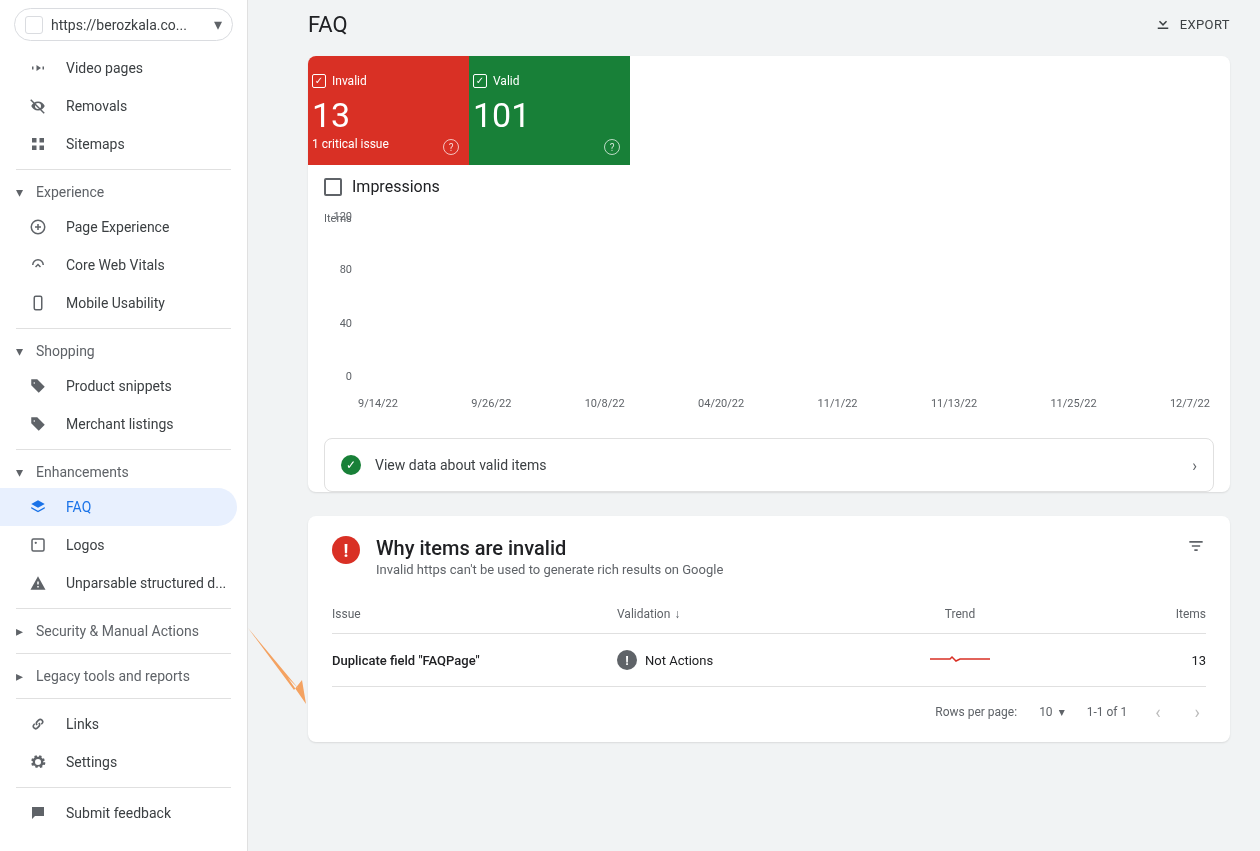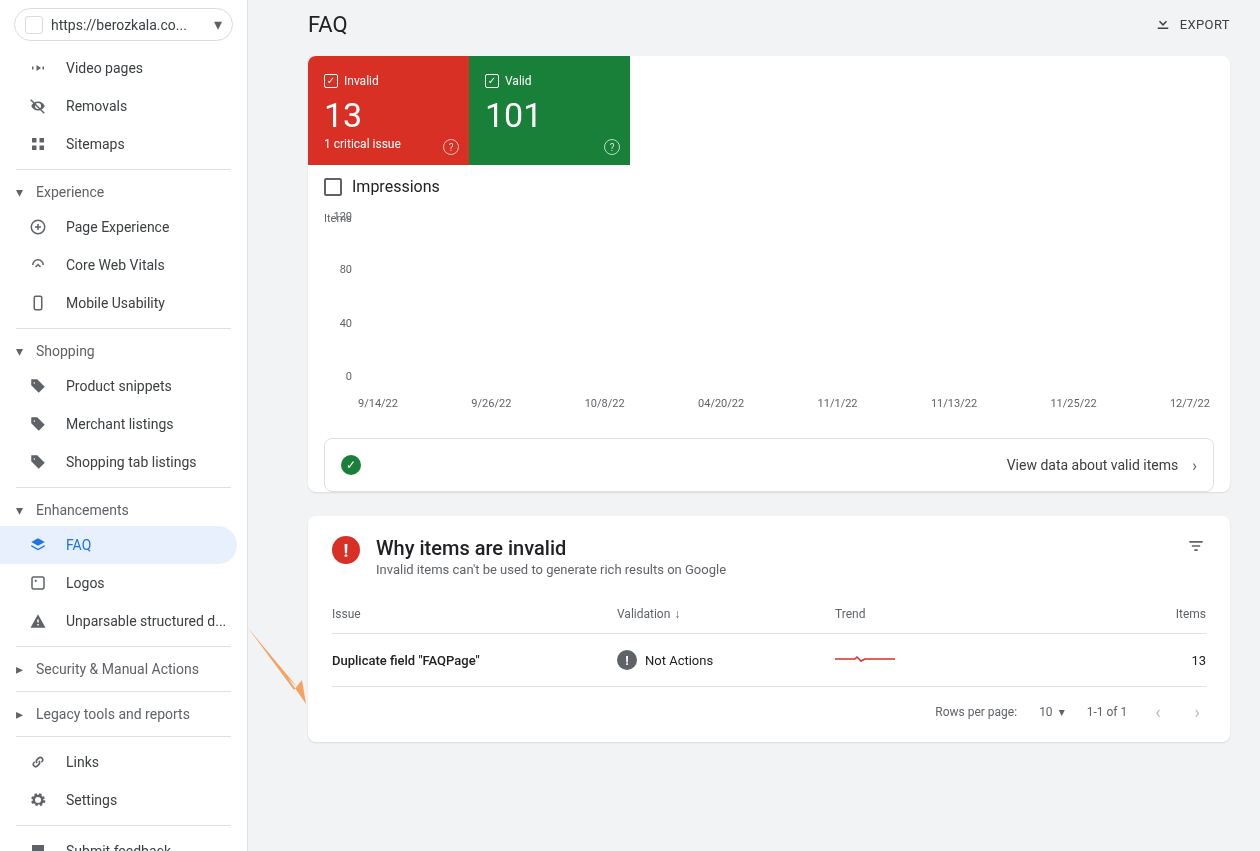--- a/index.html
+++ b/index.html
@@ -25,21 +25,21 @@
 .header { position: fixed; left: 248px; right: 0; top: 0; height: 48px; display: flex; align-items: center; justify-content: space-between; padding: 0 30px 0 60px; background: #f1f3f4; }
 .header h1 { font-size: 22px; font-weight: 400; color: #202124; }
 .export-btn { display: flex; align-items: center; gap: 8px; color: #3c4043; font-size: 13px; letter-spacing: .4px; cursor: pointer; }
 
 
 .main { position: absolute; left: 248px; right: 0; top: 48px; bottom: 0; padding: 8px 30px 20px 60px; overflow-y: auto; }
 
 .card { background: #fff; border-radius: 8px; box-shadow: 0 1px 2px rgba(0,0,0,.1); margin-bottom: 24px; }
 
 .status-boxes { display: flex; }
-.status-box { flex: 0 0 161px; padding: 14px 16px; color: #fff; position: relative; }
+.status-box { flex: 0 0 161px; padding: 14px 4px; color: #fff; position: relative; }
 .status-box.invalid { background: #d93025; border-radius: 8px 0 0 0; }
 .status-box.valid { background: #188038; }
 .status-box .chk { display: inline-flex; width: 14px; height: 14px; border: 1.5px solid #fff; border-radius: 2px; align-items: center; justify-content: center; font-size: 10px; margin-right: 6px; vertical-align: middle; }
 .status-box .label { font-size: 12px; }
 .status-box .count { font-size: 34px; font-weight: 400; margin: 6px 0 2px; }
 .status-box .sub { font-size: 12px; }
 .status-box .help { position: absolute; right: 10px; bottom: 10px; width: 16px; height: 16px; border: 1.5px solid rgba(255,255,255,.7); border-radius: 50%; display: flex; align-items: center; justify-content: center; font-size: 10px; color: rgba(255,255,255,.8); }
 
 .impressions-row { display: flex; align-items: center; gap: 10px; padding: 12px 16px; }
 .impressions-row .cb { width: 18px; height: 18px; border: 2px solid #5f6368; border-radius: 2px; }
@@ -51,37 +51,37 @@
 .y-ticks { position: absolute; left: -34px; top: 0; bottom: 0; width: 30px; }
 .y-tick { position: absolute; right: 2px; font-size: 11px; color: #5f6368; transform: translateY(-50%); }
 .bars { position: absolute; left: 0; right: 0; bottom: 0; top: 0; display: flex; align-items: flex-end; gap: 1px; }
 .bar { flex: 1; display: flex; flex-direction: column; justify-content: flex-end; }
 .bar .green { background: #188038; width: 100%; }
 .bar .red { background: #d93025; width: 100%; }
 .x-axis { display: flex; margin-left: 34px; margin-top: 8px; font-size: 11px; color: #5f6368; justify-content: space-between; padding-right: 4px; }
 
 .view-valid { margin: 16px; padding: 16px; border: 1px solid #e0e0e0; border-radius: 8px; display: flex; align-items: center; gap: 14px; cursor: pointer; }
 .view-valid .badge { width: 20px; height: 20px; background: #188038; border-radius: 50%; display: flex; align-items: center; justify-content: center; color: #fff; font-size: 12px; }
-.view-valid .txt { flex: 1; font-size: 14px; color: #3c4043; text-align: right; }
+.view-valid .txt { flex: 1; font-size: 14px; color: #3c4043; }
 .view-valid .chev { color: #5f6368; }
 
 
 .issues-card { padding: 20px 24px; }
 .issues-header { display: flex; align-items: flex-start; gap: 16px; }
 .issues-header .ico { width: 28px; height: 28px; background: #d93025; border-radius: 50%; display: flex; align-items: center; justify-content: center; color: #fff; font-weight: bold; font-size: 18px; }
 .issues-headings { flex: 1; }
 .issues-headings h2 { font-size: 20px; font-weight: 500; color: #202124; margin-bottom: 2px; }
 .issues-headings p { font-size: 13px; color: #5f6368; }
 .filter-ico { color: #5f6368; cursor: pointer; }
 
 .tbl { margin-top: 30px; }
 .tbl-head { display: flex; font-size: 12px; color: #5f6368; padding: 0 0 12px; border-bottom: 1px solid #e0e0e0; }
 .col-issue { flex: 0 0 285px; }
 .col-validation { flex: 0 0 218px; display: flex; align-items: center; gap: 4px; }
-.col-trend { flex: 0 0 250px; }
+.col-trend { flex: 0 0 250px; text-align: center; }
 .col-items { flex: 1; text-align: right; }
 .tbl-row { display: flex; align-items: center; padding: 16px 0; border-bottom: 1px solid #e0e0e0; font-size: 13px; }
 .tbl-row .col-issue { font-weight: 500; }
 .tbl-row .col-validation { display: flex; align-items: center; gap: 8px; }
 .status-dot { width: 20px; height: 20px; background: #5f6368; border-radius: 50%; display: flex; align-items: center; justify-content: center; color: #fff; font-size: 13px; font-weight: bold; }
 .spark { stroke: #d93025; stroke-width: 1.5; fill: none; }
 
 .pagination { display: flex; align-items: center; justify-content: flex-end; gap: 22px; font-size: 12px; color: #5f6368; padding-top: 14px; }
 .pagination .pp { display: flex; align-items: center; gap: 6px; }
 .pagination .nav-arrow { color: #bdbdbd; padding: 0 6px; font-size: 18px; cursor: default; }
@@ -171,28 +171,20 @@
       </span>
     <span>Product snippets</span>
   </div>
   <div class="nav-item nested">
     <span class="ic">
         <svg viewBox="0 0 24 24">
           <path d="M3 3h8l10 10-8 8L3 11V3zm4 4a1 1 0 100 2 1 1 0 000-2z"></path>
         </svg>
       </span>
     <span>Merchant listings</span>
-  </div>
-  <div class="nav-item nested">
-    <span class="ic">
-        <svg viewBox="0 0 24 24">
-          <path d="M3 3h8l10 10-8 8L3 11V3zm4 4a1 1 0 100 2 1 1 0 000-2z"></path>
-        </svg>
-      </span>
-    <span>Shopping tab listings</span>
   </div>
 
   <div class="divider"></div>
   <div class="nav-group-header">
     <span class="chev">▾</span>
     <span>Enhancements</span>
   </div>
   <div class="nav-item nested active">
     <span class="ic">
         <svg viewBox="0 0 24 24">
@@ -650,21 +642,21 @@
       <div class="txt">View data about valid items</div>
       <div class="chev">›</div>
     </div>
   </div>
 
   <div class="card issues-card">
     <div class="issues-header">
       <div class="ico">!</div>
       <div class="issues-headings">
         <h2>Why items are invalid</h2>
-        <p>Invalid items can't be used to generate rich results on Google</p>
+        <p>Invalid https can't be used to generate rich results on Google</p>
       </div>
       <div class="filter-ico">
         <svg width="20" height="20" viewBox="0 0 24 24" fill="#5f6368">
             <path d="M4 6h16v2H4V6zm3 5h10v2H7v-2zm3 5h4v2h-4v-2z"></path>
           </svg>
       </div>
     </div>
 
     <div class="tbl">
       <div class="tbl-head">

